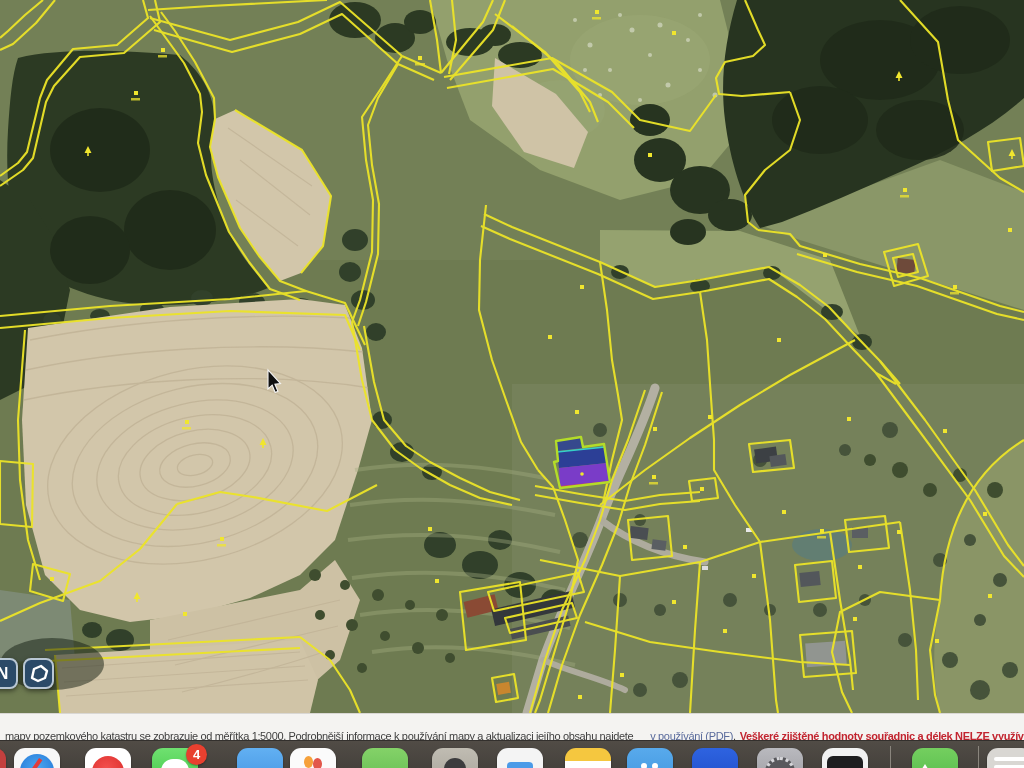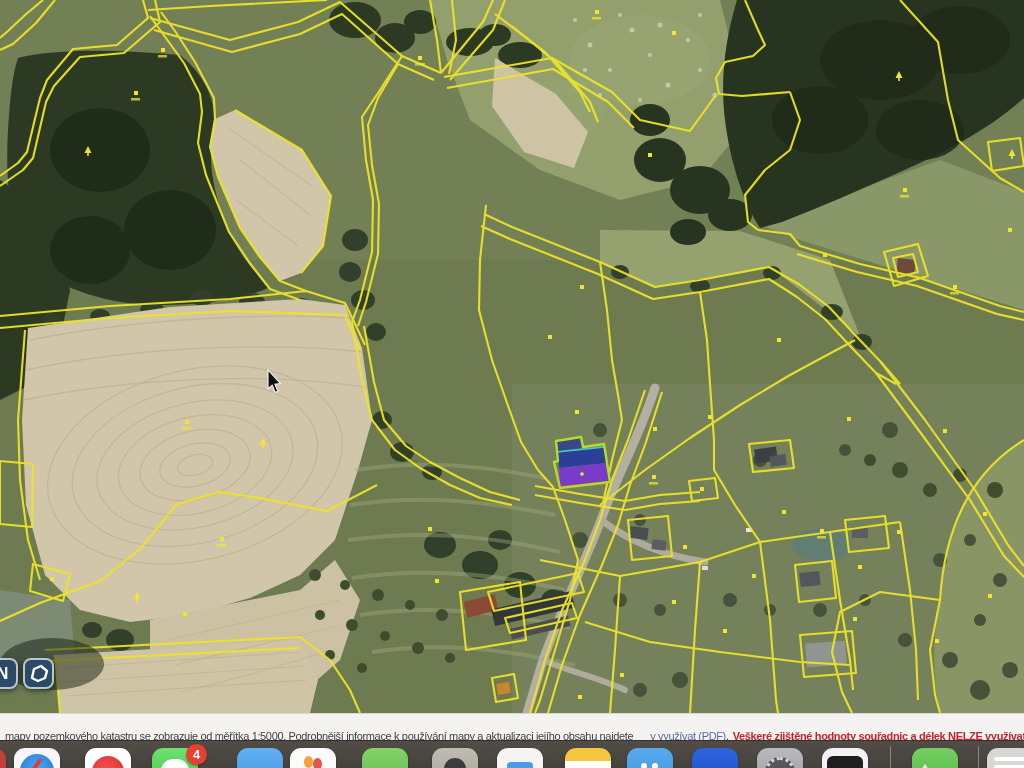--- a/index.html
+++ b/index.html
@@ -439,21 +439,21 @@
     </div>
     <div class="nav-btn" id="btn-poly">
       <svg width="22" height="22" viewBox="0 0 22 22">
         <polygon points="4,15 6,6 13,3 19,8 17,15 10,18" fill="none" stroke="#ffffff" stroke-width="2.4" stroke-linejoin="round"></polygon>
       </svg>
     </div>
   </div>
 
   <div class="statusbar">
     <span>mapy pozemkového katastru se zobrazuje od měřítka 1:5000. Podrobnější informace k používání mapy a aktualizaci jejího obsahu najdete</span>
-    <span class="link">v využívat (PDF)</span>
+    <span class="link">v používání (PDF)</span>
     <span class="dot">.</span>
     <span class="warn">Veškeré zjištěné hodnoty souřadnic a délek NELZE využívat pro vytyčování hranic pozemků v terénu</span>
   </div>
 
   <div class="dock" id="dock">
       <div class="dock-icon k-sliver" style="left: -40px;"><i></i><em></em></div>
       <div class="dock-icon k-safari" style="left: 14px;"><i></i><em></em></div>
       <div class="dock-icon k-music" style="left: 85px;"><i></i><em></em></div>
       <div class="dock-icon k-messages" style="left: 152px;"><i></i><em></em></div>
       <div class="badge" style="left: 186px;">4</div>

